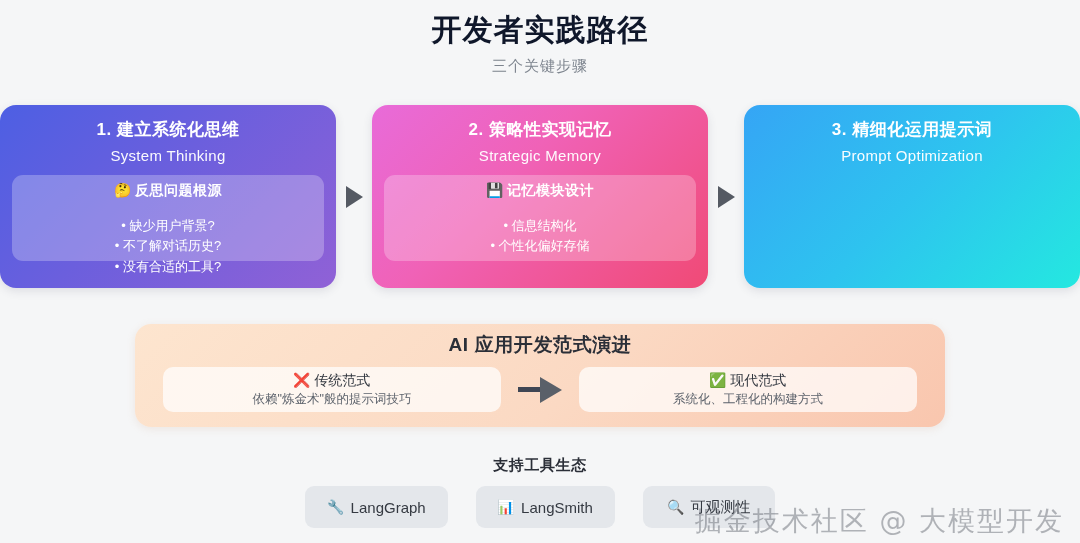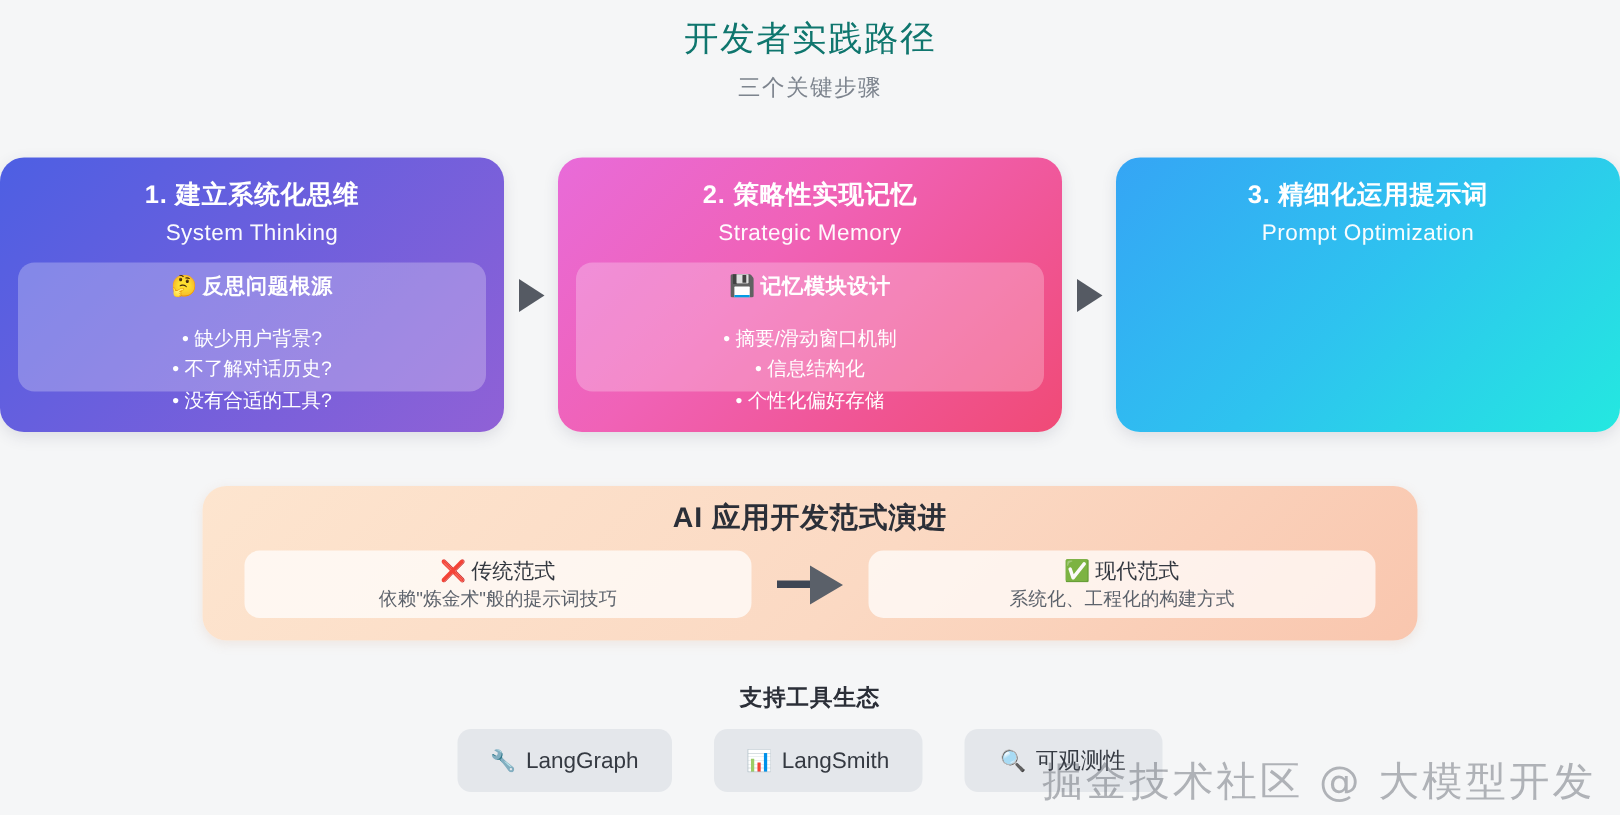--- a/index.html
+++ b/index.html
@@ -15,24 +15,24 @@
     overflow: hidden;
     position: relative;
   }
 
   
   .header {
     text-align: center;
     padding-top: 12px;
   }
   .page-title {
-    font-size: 23px;
-    font-weight: normal;
+    font-size: 30px;
+    font-weight: bold;
     letter-spacing: 1px;
-    color: #0f766e;
+    color: #0f172a;
     line-height: 1.2;
   }
   .page-subtitle {
     margin-top: 9px;
     font-size: 15px;
     color: #7d848e;
     letter-spacing: 1px;
   }
 
   
@@ -265,21 +265,20 @@
   </div>
 
   <div class="step-card card-2">
     <div class="step-title">2. 策略性实现记忆</div>
     <div class="step-subtitle">Strategic Memory</div>
     <div class="step-inner">
       <div class="inner-head">
         <span class="ico">💾</span><span>记忆模块设计</span>
       </div>
       <ul class="inner-list">
-        <li>摘要/滑动窗口机制</li>
         <li>信息结构化</li>
         <li>个性化偏好存储</li>
       </ul>
     </div>
   </div>
 
   <div class="step-arrow">
     <div class="tri"></div>
   </div>
 

